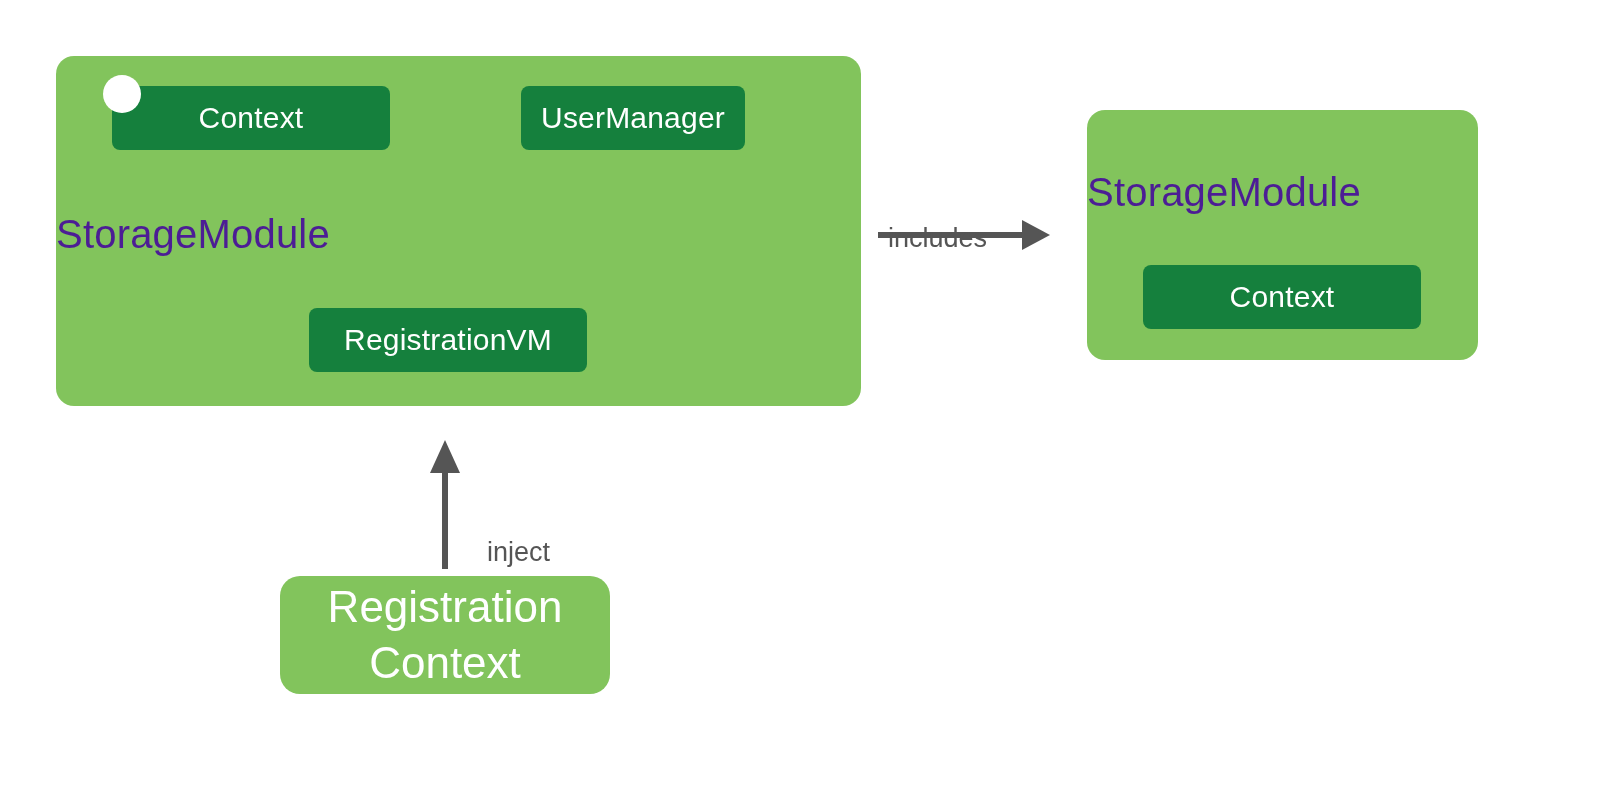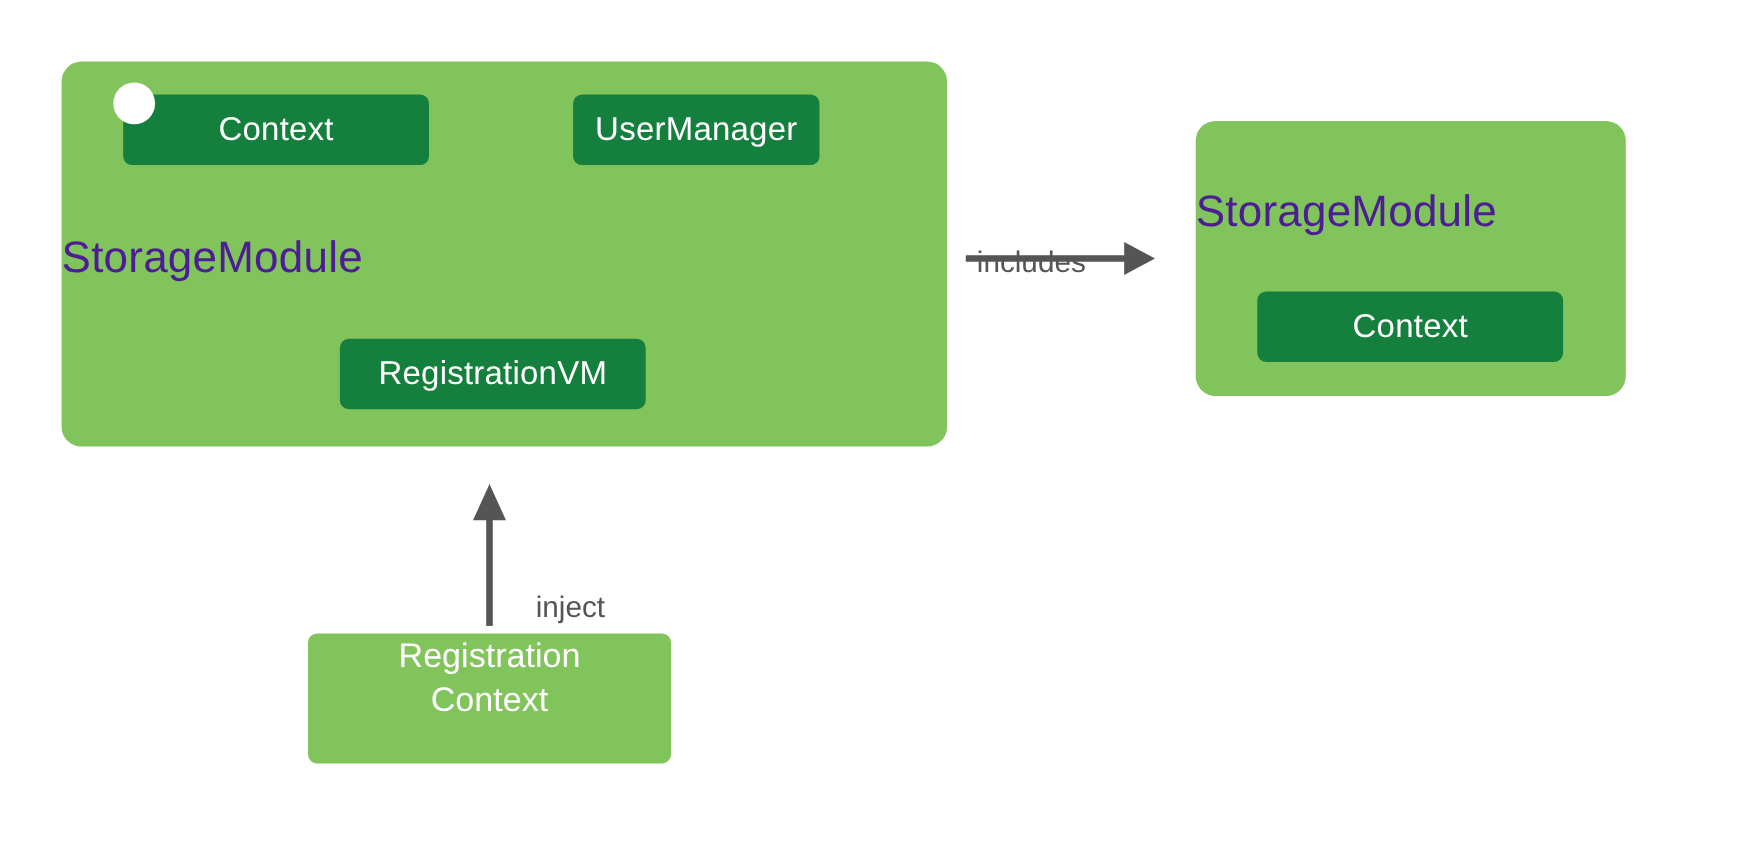--- a/index.html
+++ b/index.html
@@ -52,27 +52,27 @@
     font-weight: 400;
     letter-spacing: 0.2px;
     box-sizing: border-box;
     white-space: nowrap;
   }
 
   
   .node {
     position: absolute;
     background: #82C45C;
-    border-radius: 8px;
+    border-radius: 20px;
     color: #ffffff;
     display: flex;
-    align-items: flex-start;
+    align-items: center;
     justify-content: center;
     text-align: center;
-    font-size: 31px;
+    font-size: 44px;
     line-height: 1.28;
     font-weight: 400;
     box-sizing: border-box;
   }
   .node span { display: block; }
 
   
   .entry-dot {
     position: absolute;
     background: #ffffff;

